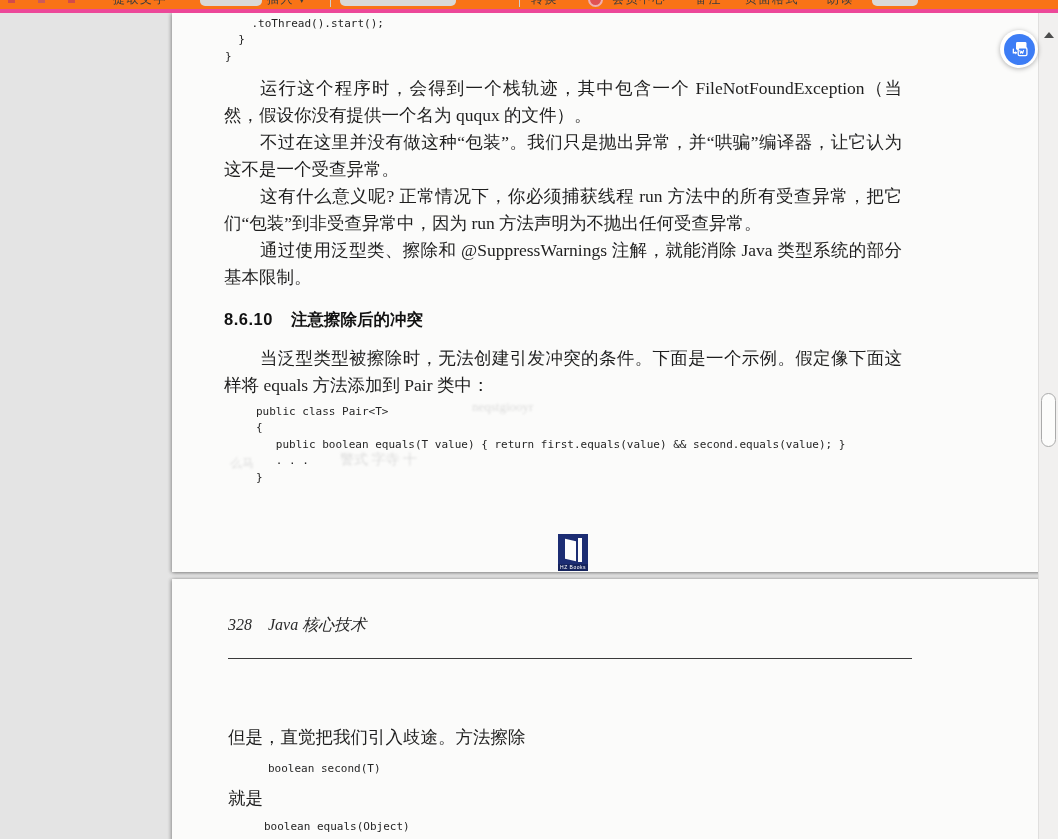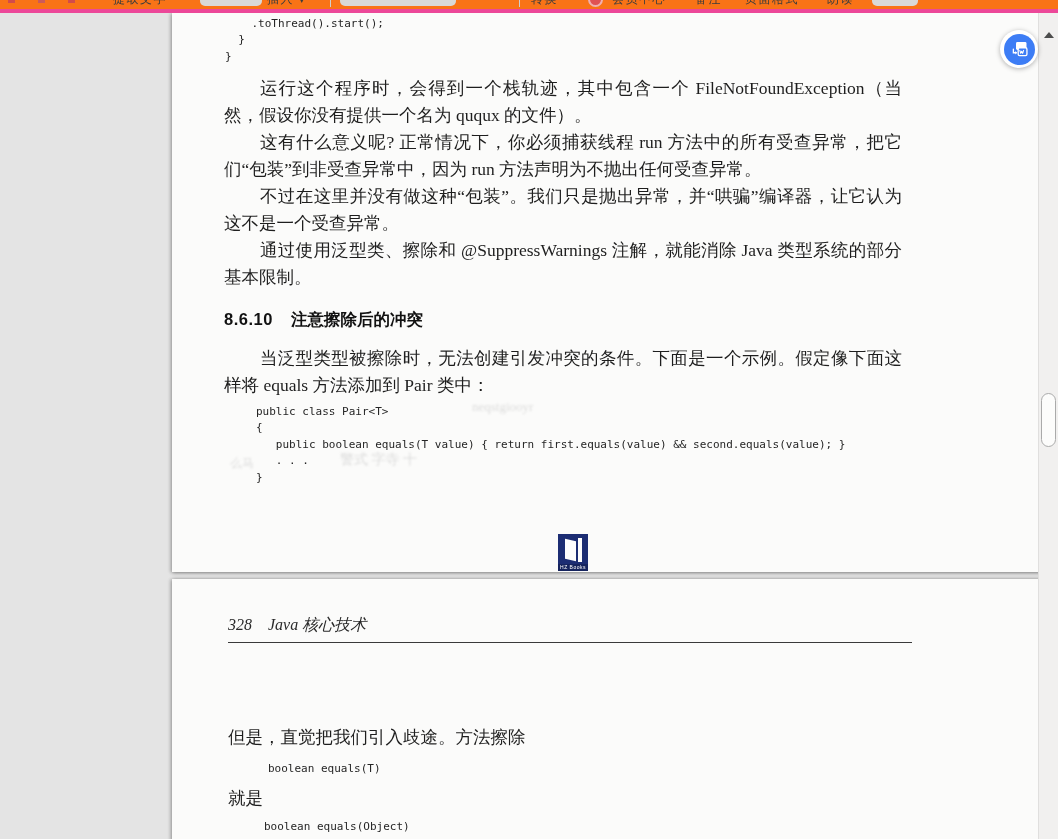--- a/index.html
+++ b/index.html
@@ -51,21 +51,21 @@
   .hz-door { position:relative; flex:1; margin:4px 6px 1px 6px; }
   .hz-door .leaf { position:absolute; left:1px; top:2px; width:11px; height:20px;
                    background:#fdfdfd; transform:skewY(12deg); }
   .hz-door .bar { position:absolute; right:0; top:0; width:4px; height:24px; background:#fdfdfd; }
   .hz-caption { height:7px; background:#16245e; color:#ffffff; font-size:5px; line-height:7px;
                 text-align:center; font-family:"Liberation Sans",sans-serif; letter-spacing:.5px; }
 
   
   .p2-header { position:absolute; top:36px; left:56px; width:684px;
                font-family:"Liberation Serif","DejaVu Serif",serif; font-style:italic;
-               color:#2a2a2a; font-size:16px; border-bottom:1.6px solid #3a3a3a; padding-bottom:6px; }
+               color:#2a2a2a; font-size:16px; border-bottom:1.6px solid #3a3a3a; padding-bottom:22px; }
   .p2-header .pnum { margin-right:16px; }
   .p2-block { position:absolute; left:56px; }
 
   
   .scrollbar { position:absolute; top:13px; right:0; width:20px; height:826px;
                background:#f1f0ef; border-left:1px solid #e0dfde; }
   .scroll-up { position:absolute; top:19px; left:5px; width:0; height:0;
                border-left:5px solid transparent; border-right:5px solid transparent;
                border-bottom:6px solid #4d4d4d; }
   .scroll-thumb { position:absolute; top:380px; left:2px; width:15px; height:54px;
@@ -103,22 +103,22 @@
 
 <div class="content">
 
   <div class="page page1">
     <pre class="codeblock code-top">    .toThread().start();
   }
 }</pre>
 
     <div class="flow1 bodytext">
       <p>运行这个程序时，会得到一个栈轨迹，其中包含一个 FileNotFoundException（当然，假设你没有提供一个名为 ququx 的文件）。</p>
+      <p>不过在这里并没有做这种“包装”。我们只是抛出异常，并“哄骗”编译器，让它认为这不是一个受查异常。</p>
       <p>这有什么意义呢? 正常情况下，你必须捕获线程 run 方法中的所有受查异常，把它们“包装”到非受查异常中，因为 run 方法声明为不抛出任何受查异常。</p>
-      <p>不过在这里并没有做这种“包装”。我们只是抛出异常，并“哄骗”编译器，让它认为这不是一个受查异常。</p>
       <p>通过使用泛型类、擦除和 @SuppressWarnings 注解，就能消除 Java 类型系统的部分基本限制。</p>
       <div class="sec-heading">
         <span class="num">8.6.10</span><span>注意擦除后的冲突</span>
       </div>
       <p>当泛型类型被擦除时，无法创建引发冲突的条件。下面是一个示例。假定像下面这样将 equals 方法添加到 Pair 类中：</p>
       <pre class="codeblock code-pair">public class Pair&lt;T&gt;
 {
    public boolean equals(T value) { return first.equals(value) &amp;&amp; second.equals(value); }
    . . .
 }</pre>
@@ -135,21 +135,21 @@
       </div>
       <div class="hz-caption">HZ Books</div>
     </div>
   </div>
 
   <div class="page page2">
     <div class="p2-header">
       <span class="pnum">328</span><span>Java 核心技术</span>
     </div>
     <div class="bodytext p2-block" style="top:145px; width:680px">但是，直觉把我们引入歧途。方法擦除</div>
-    <pre class="codeblock p2-block" style="top:182px; left:96px">boolean equals(T)</pre>
+    <pre class="codeblock p2-block" style="top:182px; left:96px">boolean second(T)</pre>
     <div class="bodytext p2-block" style="top:206px; width:680px">就是</div>
     <pre class="codeblock p2-block" style="top:240px; left:92px">boolean equals(Object)</pre>
   </div>
 </div>
 
 <div class="scrollbar">
   <div class="scroll-up"></div>
   <div class="scroll-thumb"></div>
 </div>
 

